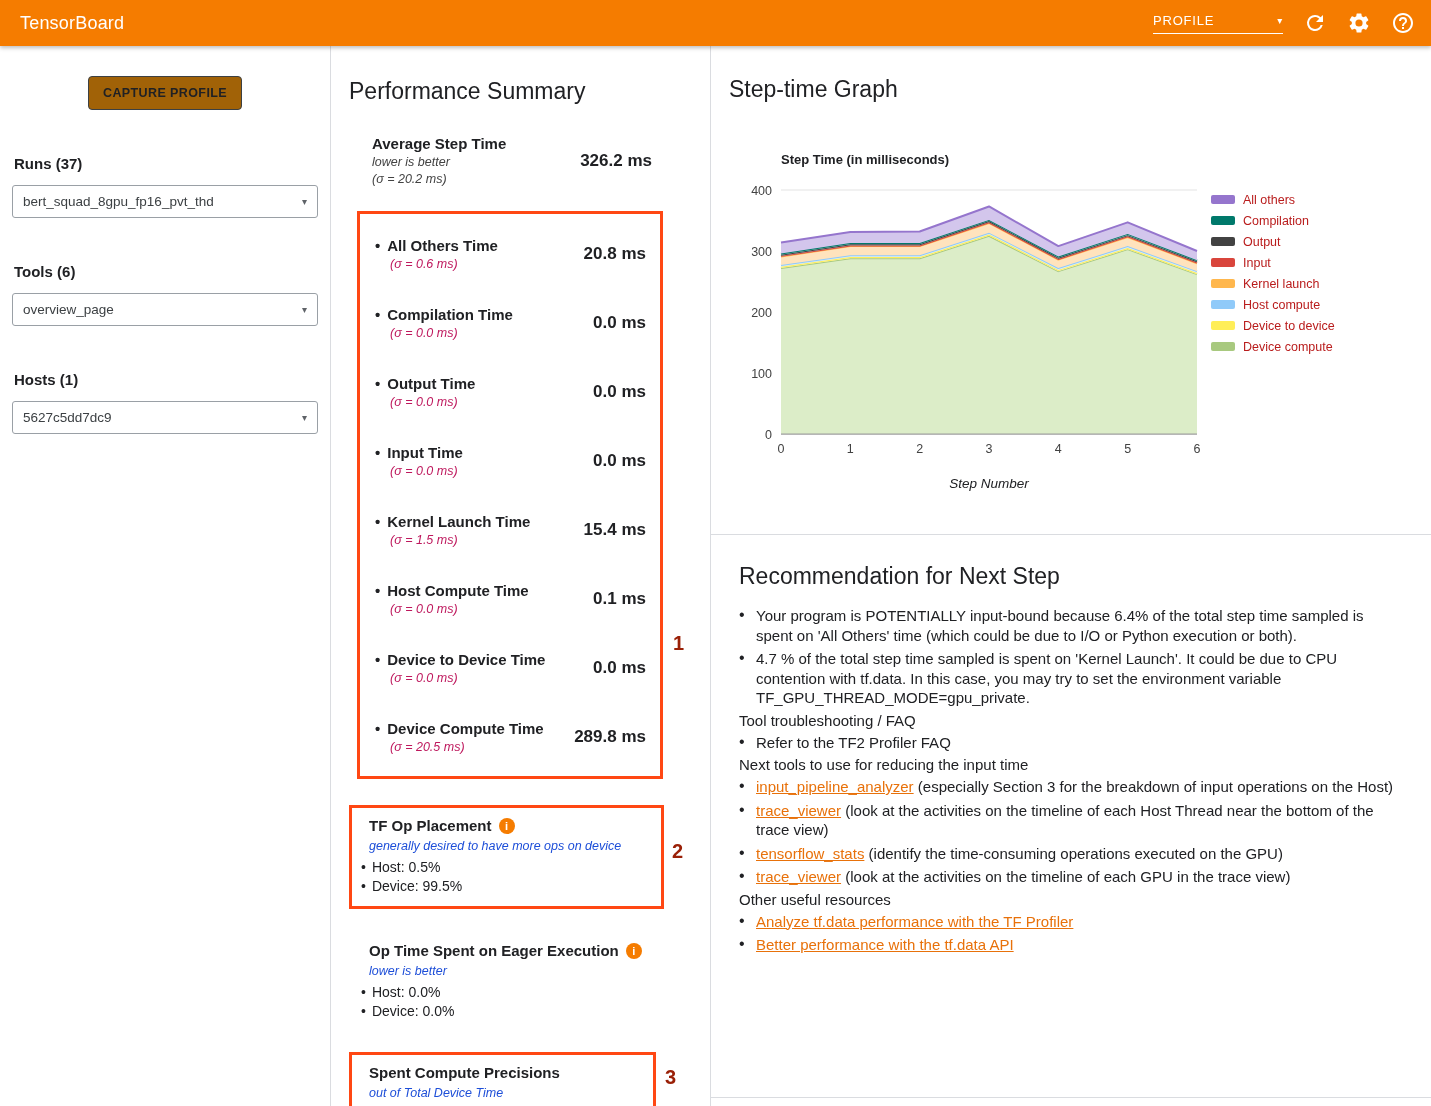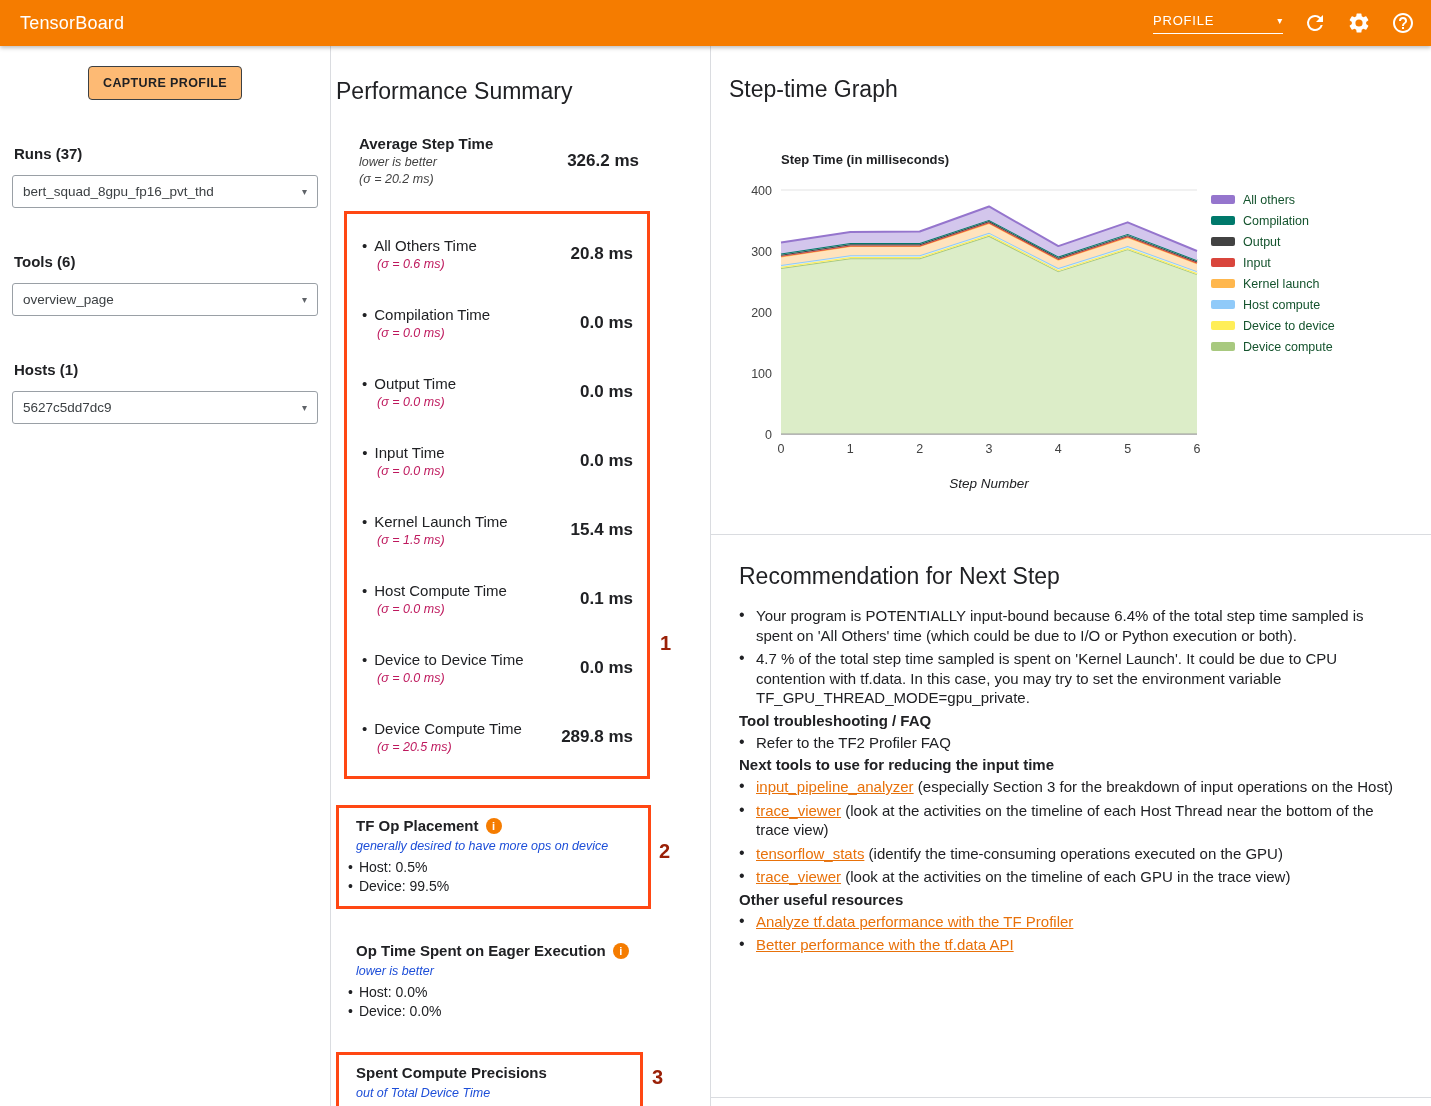--- a/index.html
+++ b/index.html
@@ -15,43 +15,43 @@
   .dash-select { width:130px; color:#fff; font-size:13px; letter-spacing:.8px;
                  border-bottom:1px solid #fff; padding-bottom:5px;
                  display:flex; justify-content:space-between; align-items:center; cursor:pointer; }
   .dash-caret { font-size:10px; }
   .tb-icon { width:24px; height:24px; display:block; cursor:pointer; }
   .tb-icon svg { width:24px; height:24px; fill:#fff; display:block; }
 
   
   .sidebar { position:absolute; top:46px; left:0; width:331px; bottom:0;
              border-right:1px solid #dadce0; background:#fff; }
-  .capture-btn { display:block; margin:20px auto 0; width:154px; height:34px; background:#fdba74;
+  .capture-btn { display:block; margin:30px auto 0; width:154px; height:34px; background:#a16207;
                  border:1px solid #3c4043; border-radius:4px; font-family:inherit;
                  font-size:12.5px; font-weight:bold; letter-spacing:.4px; color:#202124; cursor:pointer; }
   .field { margin:0 12px; }
   .field-label { display:block; font-size:15px; font-weight:bold; margin:45px 0 13px 2px; }
   .select-box { height:33px; border:1px solid #9aa0a6; border-radius:3px;
                 display:flex; align-items:center; justify-content:space-between;
                 padding:0 10px; font-size:13.5px; color:#3c4043; cursor:pointer; background:#fff; }
   .select-caret { color:#5f6368; font-size:10px; }
 
   
-  .summary-col { position:absolute; top:46px; left:315px; width:379px; bottom:0; overflow:hidden; }
+  .summary-col { position:absolute; top:46px; left:328px; width:379px; bottom:0; overflow:hidden; }
   .col-title { font-size:23px; font-weight:400; color:#202124; }
   .summary-col > .col-title { margin:32px 0 0 21px; }
   .avg-row { display:flex; justify-content:space-between; align-items:center; margin:30px 55px 0 44px; }
   .m-label { font-size:15px; font-weight:bold; line-height:18px; }
   .m-note { font-size:12.5px; font-style:italic; color:#424242; margin-top:2px; line-height:15px; }
   .m-value { font-size:17px; font-weight:bold; white-space:nowrap; }
   .anno-box { border:3px solid #ff4713; }
   .box1 { margin:24px 0 0 29px; width:306px; padding:5px 0; }
   .metric-row { height:69px; display:flex; align-items:center; justify-content:space-between;
                 padding:0 14px 0 15px; }
-  .metric-label { font-size:15px; font-weight:normal; line-height:18px;text-align:right; }
+  .metric-label { font-size:15px; font-weight:bold; line-height:18px; }
   .dot { margin-right:7px; }
   .metric-sigma { font-size:12.5px; font-style:italic; color:#be185d; margin:2px 0 0 15px; }
   .anno-num { position:absolute; font-size:20px; font-weight:bold; color:#9a2007; }
   .anno-1 { left:345px; top:586px; }
   .anno-2 { left:344px; top:794px; }
   .anno-3 { left:337px; top:1020px; }
   .box2 { margin:26px 0 0 21px; width:315px; padding:8px 10px 10px 8px; }
   .box3 { margin:31px 0 0 21px; width:307px; padding:8px 10px 2px 8px; }
   .sec-title { font-size:15px; font-weight:bold; margin-left:9px; display:flex; align-items:center; line-height:19px; }
   .info-icon { display:inline-block; width:16px; height:16px; border-radius:50%; background:#f57c00;
@@ -66,27 +66,27 @@
   .right-col { position:absolute; top:46px; left:710px; right:0; bottom:0; border-left:1px solid #dadce0; background:#fff; }
   .chart-card { position:relative; height:489px; border-bottom:1px solid #dadce0; }
   .chart-card > .col-title { position:absolute; left:18px; top:30px; }
   .chart-subtitle { position:absolute; left:70px; top:106px; font-size:13px; font-weight:bold; }
   #step-chart { position:absolute; left:26px; top:130px; }
   .x-axis-label { position:absolute; left:70px; top:430px; width:416px; text-align:center;
                   font-size:13.5px; font-style:italic; color:#202124; }
   .legend { position:absolute; left:500px; top:143px; }
   .legend-item { display:flex; align-items:center; height:21px; }
   .swatch { width:24px; height:9px; border-radius:2px; margin-right:8px; flex:none; }
-  .legend-label { font-size:12.5px; color:#14532d; white-space:nowrap; }
+  .legend-label { font-size:12.5px; color:#b91c1c; white-space:nowrap; }
   .reco { padding:28px 26px 0 28px; position:relative; }
   .reco > .col-title { margin-bottom:16px; }
   .b-row { display:flex; margin:4px 0; }
   .b-row .bdot { width:17px; flex:none; }
   .b-text { font-size:15px; line-height:19.5px; max-width:645px; }
-  .sub-head { font-size:15px; font-weight:bold; margin:2px 0 3px; }
+  .sub-head { font-size:15px; font-weight:normal; margin:2px 0 3px; }
   a.o-link { color:#e8710a; text-decoration:underline; cursor:pointer; }
   .bottom-divider { position:absolute; left:0; right:0; top:1051px; border-top:1px solid #dadce0; }
 </style>
 </head>
 <body>
 
 <header class="topbar">
   <div class="app-title">TensorBoard</div>
   <div class="topbar-right">
     <div class="dash-select">

